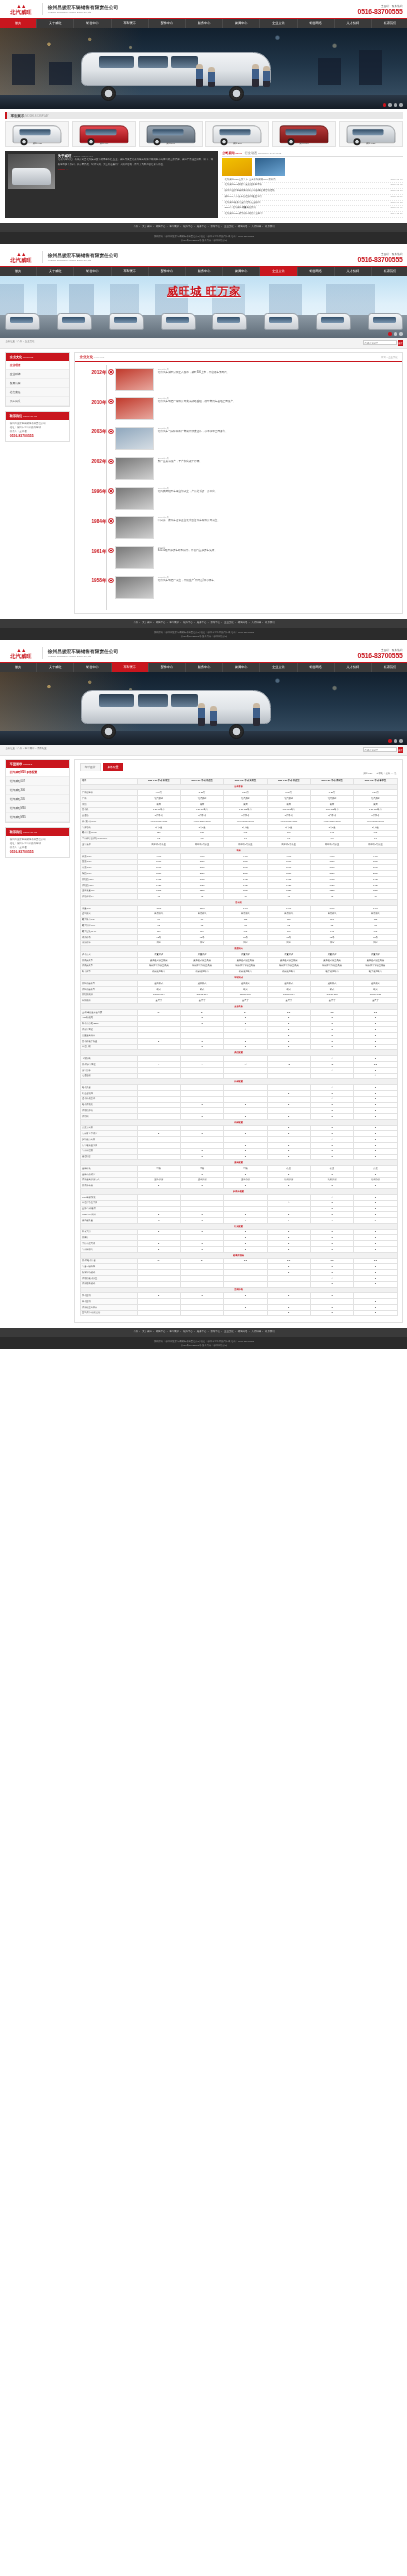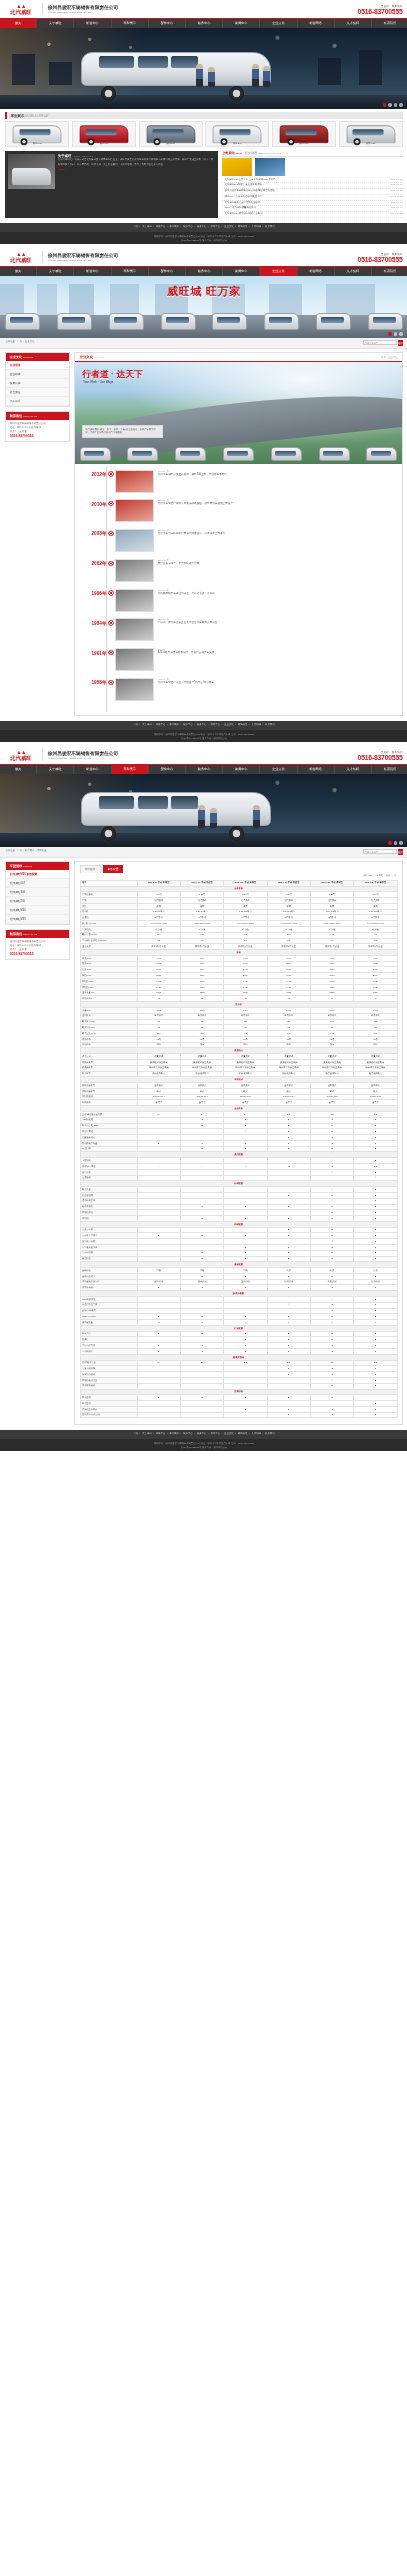--- a/index.html
+++ b/index.html
@@ -128,20 +128,21 @@
   .hero2 .road {
     position:absolute; bottom:0; left:0; right:0; height: 23px;
     background: linear-gradient(180deg,#8d9aa5,#5d6a76);
   }
   .hero2-title {
     position:absolute; top: 8.1px; left: 50%; transform: translateX(-50%);
     font-size: 11px; font-weight: bold; color: #c9161e;
     text-shadow: 0 0.7px 0 #fff;
     letter-spacing: 0.7px;
     white-space: nowrap;
+    text-decoration: underline;
   }
   .fleet {
     position:absolute; bottom: 8.1px; left: 5.4px; right: 5.4px;
     display: flex; justify-content: space-between; align-items: flex-end;
   }
   .fleet .mini-van {
     width: 35px; height: 16.3px; border-radius: 3.4px 6.1px 2px 2px;
     background: linear-gradient(180deg,#f4f6f8,#c7ccd2);
     border: 0.7px solid #99a1a9; position: relative;
   }
@@ -658,36 +659,20 @@
 
       <div class="content-col">
         <div class="content-head">
           <div class="t">
             <span>企业文化</span>
             <span class="en">CULTURE</span>
           </div>
           <div class="path">首页 &gt; 企业文化</div>
         </div>
 
-        <div class="culture-img">
-          <div class="sky-glow"></div>
-          <div class="road-curve"></div>
-          <div class="culture-title">行者道 · 达天下</div>
-          <div class="culture-sub">Your Wish · Our Ways</div>
-          <div class="culture-note">北汽威旺秉承“诚信、务实、创新、共赢”的企业理念，以客户需求为导向，为用户提供高品质的产品与服务。</div>
-          <div class="culture-fleet">
-            <div class="mv"></div>
-            <div class="mv"></div>
-            <div class="mv"></div>
-            <div class="mv"></div>
-            <div class="mv"></div>
-            <div class="mv"></div>
-            <div class="mv"></div>
-          </div>
-        </div>
 
         <div class="timeline">
           <div class="tl-row">
             <div class="tl-year">2012年</div>
             <div class="tl-dot">
                 <i></i>
               </div>
             <div class="tl-body">
               <div class="tl-photo red"></div>
               <div class="tl-text">

